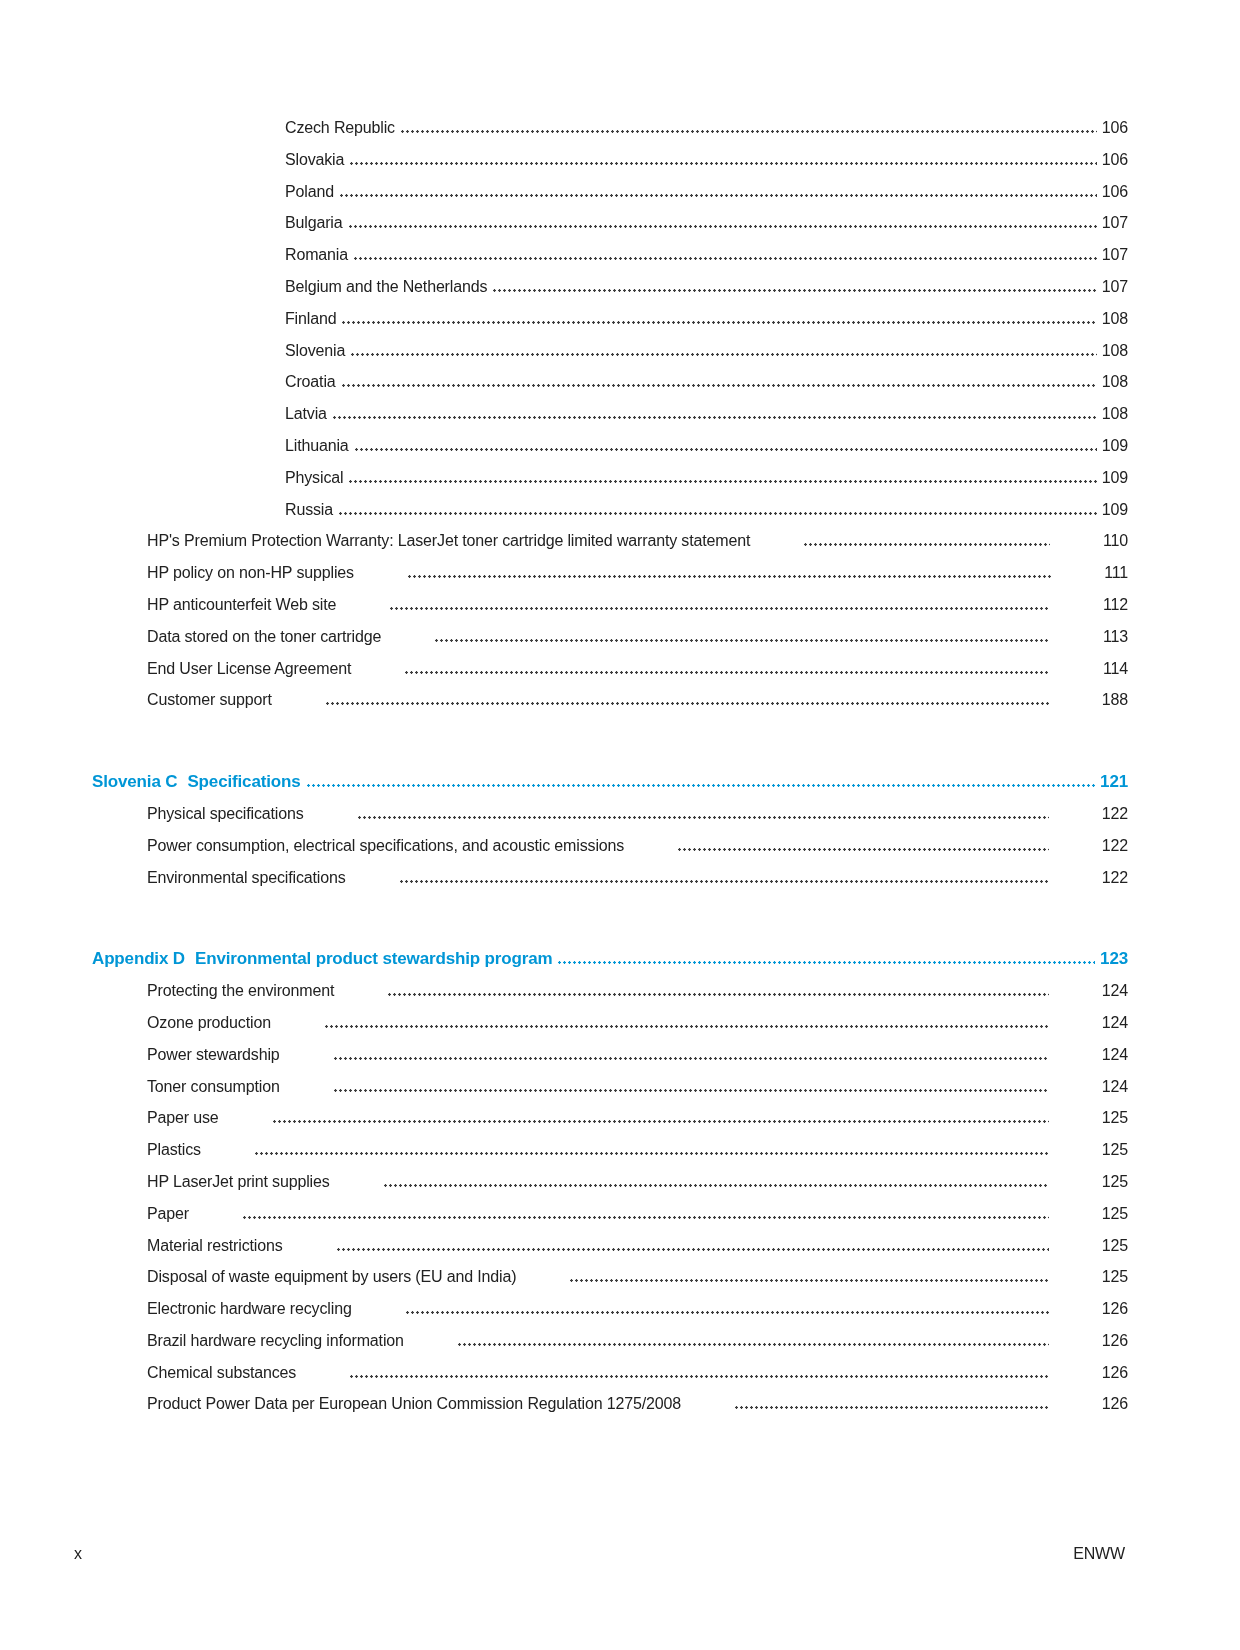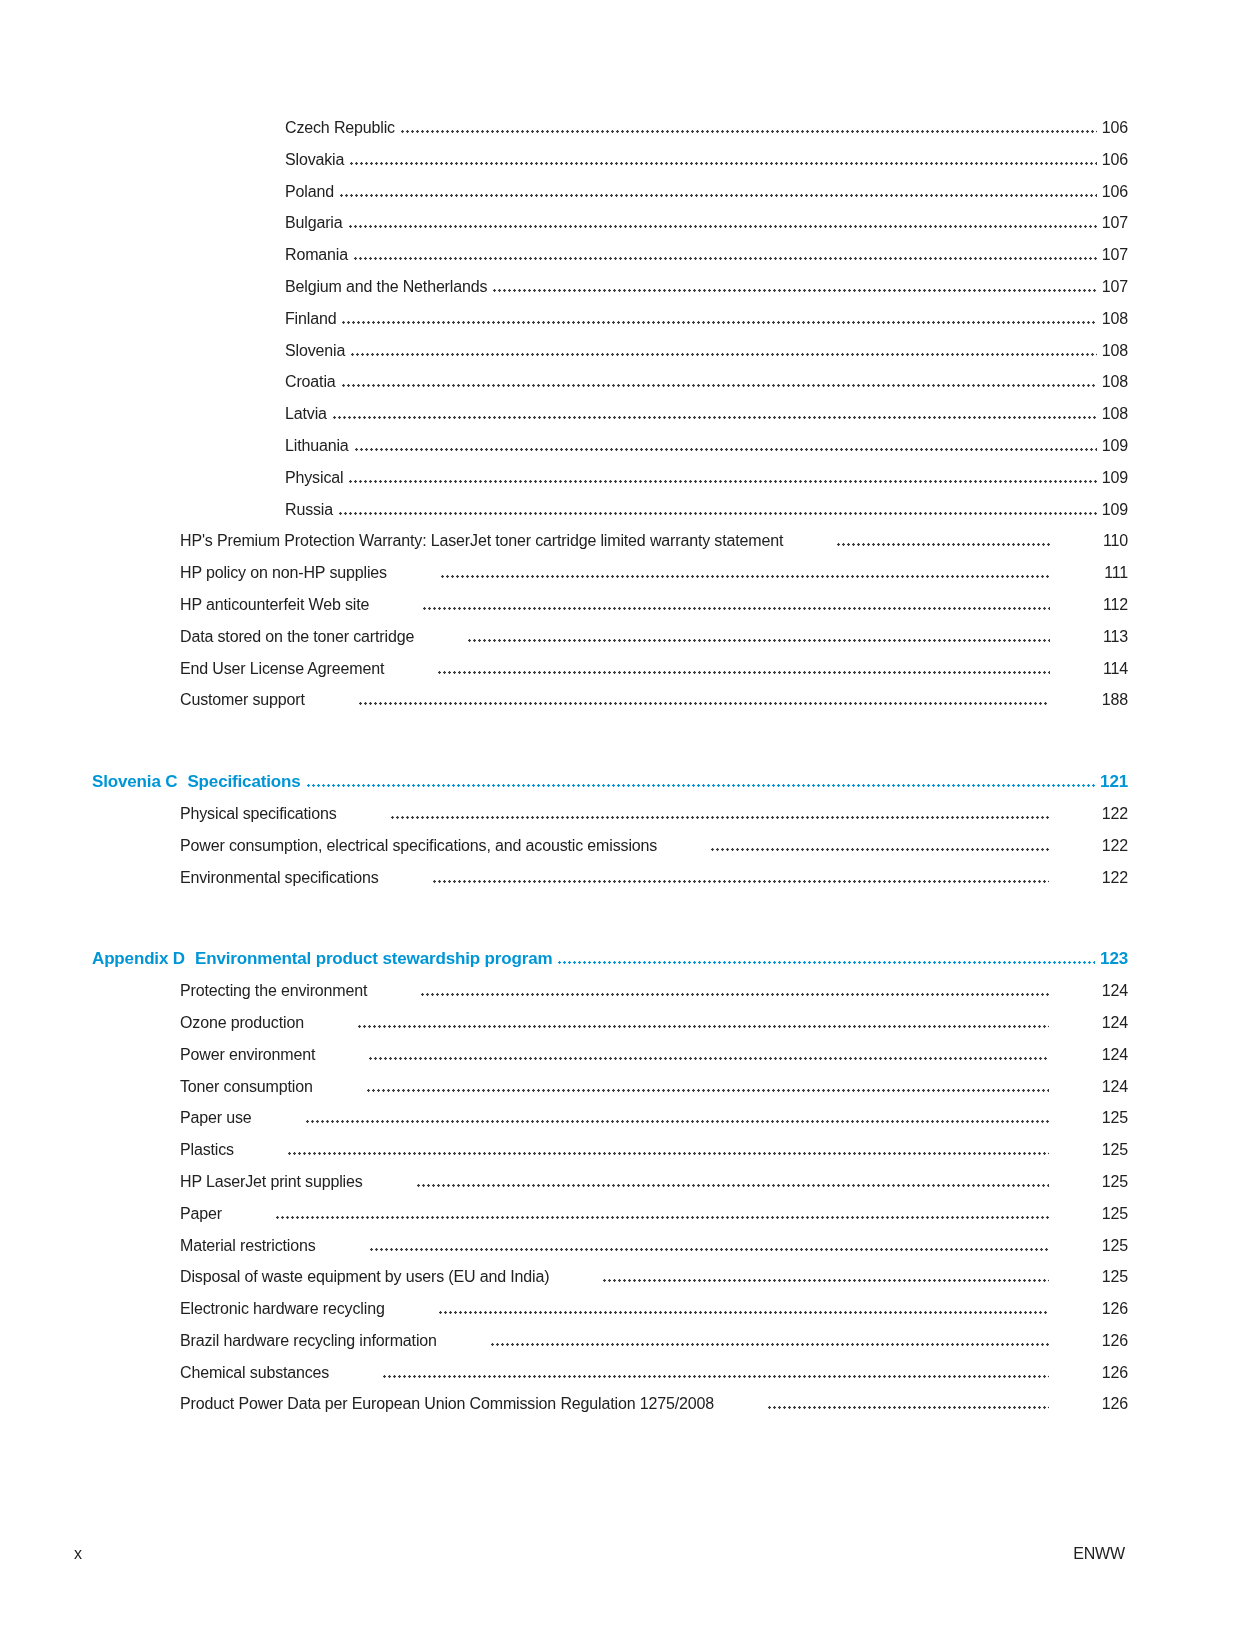--- a/index.html
+++ b/index.html
@@ -27,21 +27,21 @@
   .row .label{white-space:nowrap;flex:0 0 auto;}
   .leader{
     flex:1 1 auto;height:3px;min-width:12px;
     margin:0 5px 0 6px;
     --dot:var(--dot-dark);
     background-image:radial-gradient(circle at 1.5px 1.5px, var(--dot) 1.15px, transparent 1.45px);
     background-size:5px 3px;
     background-repeat:repeat-x;
   }
   .pagenum{flex:0 0 auto;white-space:nowrap;}
-  .lvl1{margin-left:88px;gap:48px;}
+  .lvl1{margin-left:55px;gap:48px;}
   .lvl2{margin-left:193px;}
   .chapter{
     margin-top:50px;
     font-weight:bold;color:var(--accent);
     font-size:17px;
   }
   .chapter .leader{--dot:var(--accent);height:3.2px;}
   .chapter .chapter-title{margin-left:10px;margin-top:12px;}
   footer{
     position:absolute;left:74px;right:115px;top:1545px;
@@ -178,21 +178,21 @@
         <span class="label">Protecting the environment</span>
         <span class="leader"></span>
         <span class="pagenum">124</span>
       </div>
       <div class="row entry lvl1">
         <span class="label">Ozone production</span>
         <span class="leader"></span>
         <span class="pagenum">124</span>
       </div>
       <div class="row entry lvl1">
-        <span class="label">Power environment</span>
+        <span class="label">Power stewardship</span>
         <span class="leader"></span>
         <span class="pagenum">124</span>
       </div>
       <div class="row entry lvl1">
         <span class="label">Toner consumption</span>
         <span class="leader"></span>
         <span class="pagenum">124</span>
       </div>
       <div class="row entry lvl1">
         <span class="label">Paper use</span>

